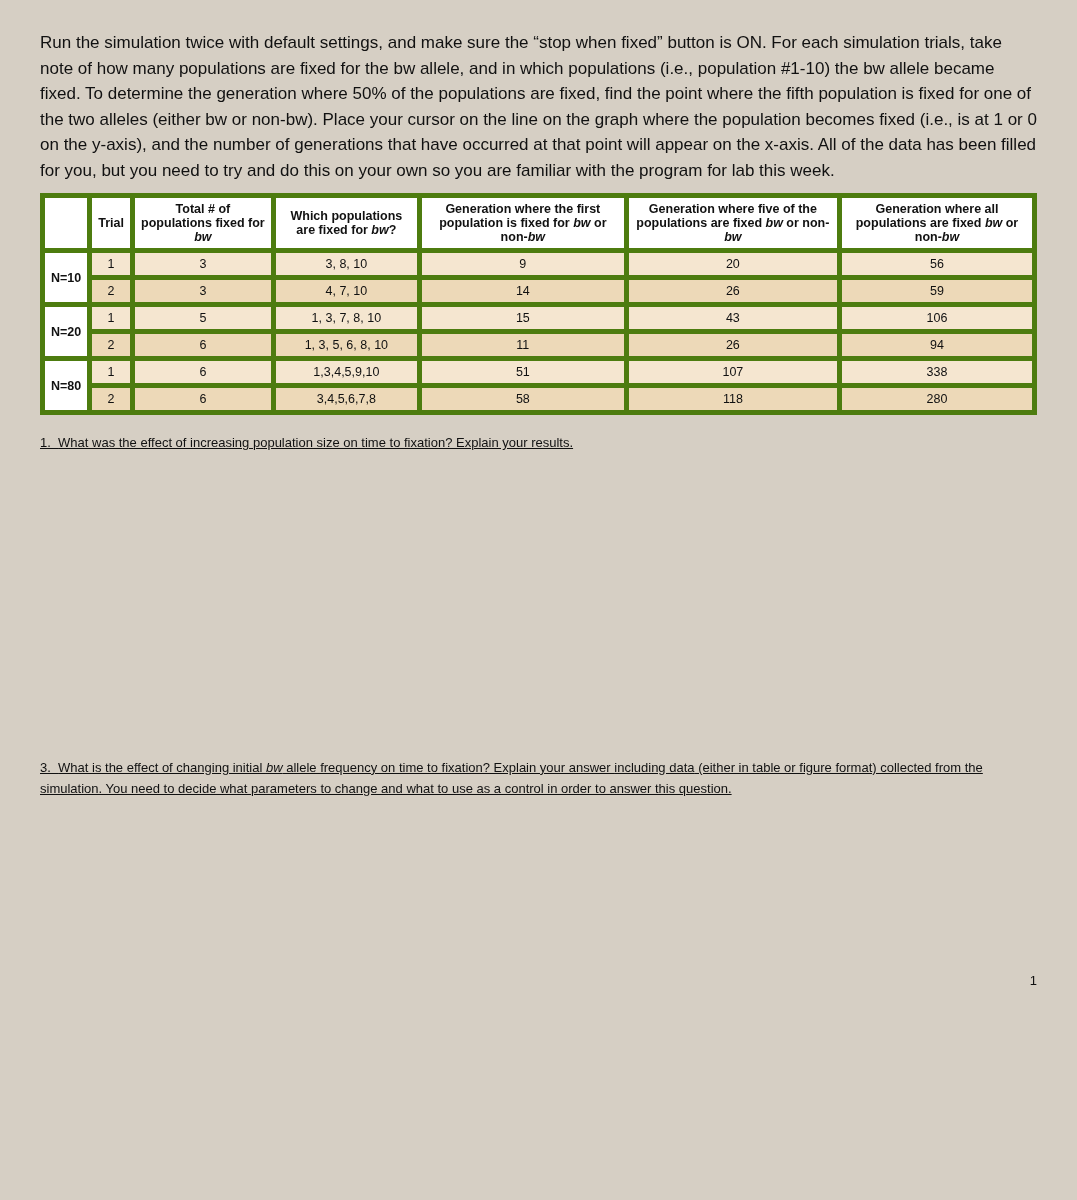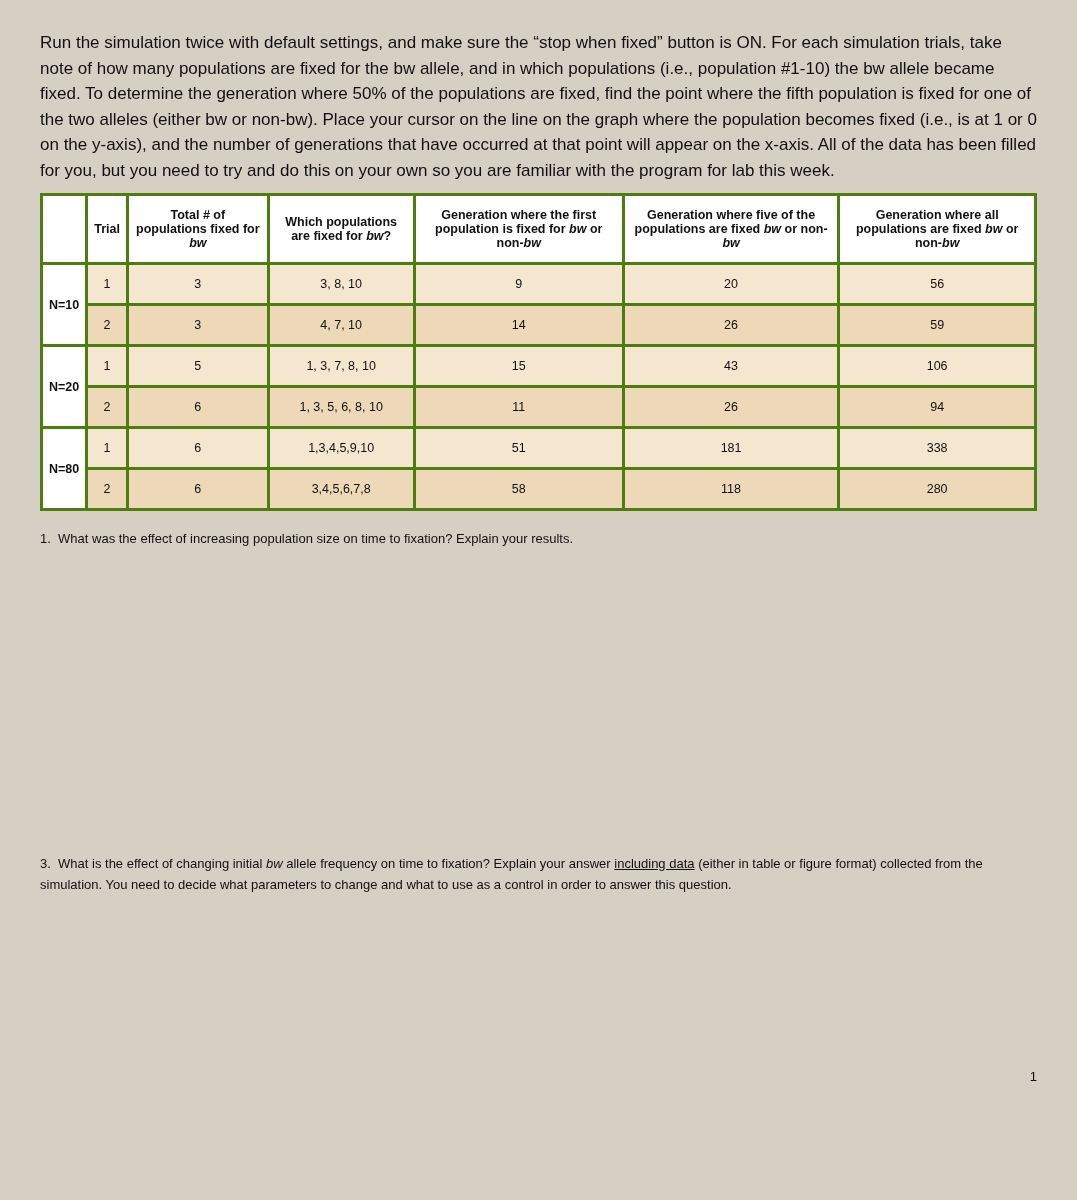--- a/index.html
+++ b/index.html
@@ -17,22 +17,22 @@
       line-height: 1.5;
       margin-bottom: 10px;
     }
     table {
       border-collapse: collapse;
       width: 100%;
       margin-bottom: 18px;
       font-size: 12.5px;
     }
     th, td {
-      border: 3px solid #4d7c0f;
-      padding: 12px 6px;
+      border: 5px solid #4d7c0f;
+      padding: 4px 6px;
       text-align: center;
       vertical-align: middle;
     }
     thead th {
       background: #fff;
       font-weight: bold;
     }
     tbody tr:nth-child(odd) td {
       background: #f5e6d0;
     }
@@ -44,20 +44,21 @@
       font-weight: bold;
       text-align: left;
     }
     .question {
       font-size: 13px;
       line-height: 1.6;
       margin-bottom: 14px;
     }
     .question-block {
       margin-bottom: 30px;
+      text-decoration: underline;
     }
     .question-number {
       font-weight: normal;
     }
     .page-number {
       text-align: right;
       font-size: 13px;
       margin-top: 10px;
     }
     .underline {
@@ -124,21 +125,21 @@
         <td>11</td>
         <td>26</td>
         <td>94</td>
       </tr>
       <tr>
         <td class="row-label" rowspan="2">N=80</td>
         <td>1</td>
         <td>6</td>
         <td>1,3,4,5,9,10</td>
         <td>51</td>
-        <td>181</td>
+        <td>107</td>
         <td>338</td>
       </tr>
       <tr>
         <td>2</td>
         <td>6</td>
         <td>3,4,5,6,7,8</td>
         <td>58</td>
         <td>118</td>
         <td>280</td>
       </tr>

